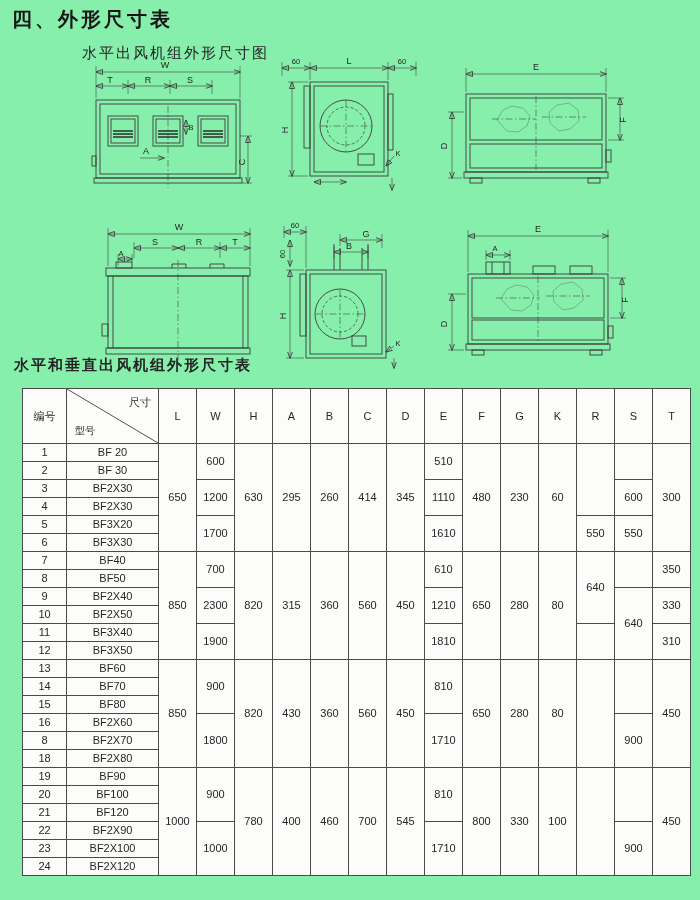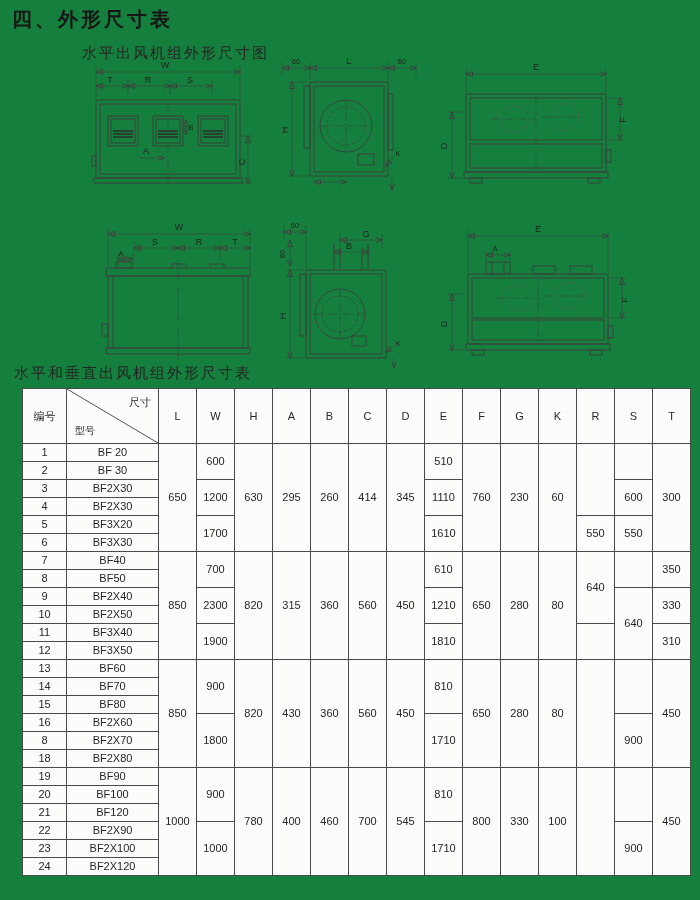--- a/index.html
+++ b/index.html
@@ -1,22 +1,22 @@
 <!DOCTYPE html>
 <html><head>
 <meta charset="utf-8">
 <style>
   html,body { margin:0; padding:0; background:#ffffff; }
-  .page { position:relative; width:700px; height:900px; background:#15803d; overflow:hidden;
+  .page { position:relative; width:700px; height:900px; background:#86efac; overflow:hidden;
           font-family:"Liberation Sans","DejaVu Sans",sans-serif; color:#222; }
   .title { position:absolute; left:12px; top:6px; font-size:20px; font-weight:700; letter-spacing:3px; color:#161616; }
   .sub   { position:absolute; font-size:15px; letter-spacing:2px; color:#242424; }
   .sub1  { left:82px;  top:36px;margin-top:8px; }
   .sub2  { left:76px;  top:196px; }
-  .tbl-title { position:absolute; left:14px; top:364px; font-size:15px; letter-spacing:2px; color:#242424; }
+  .tbl-title { position:absolute; left:14px; top:356px; font-size:15px; letter-spacing:2px; color:#242424;font-weight:bold; }
 
   svg.draw { position:absolute; overflow:visible; }
   svg.draw line, svg.draw rect, svg.draw path, svg.draw circle, svg.draw polyline
         { stroke:#3d3d3d; fill:none; stroke-width:0.9; }
   svg.draw .dim   { stroke-width:0.6; }
   svg.draw .ext   { stroke-width:0.55; }
   svg.draw .cl    { stroke-width:0.55; stroke-dasharray:7 2.5 1.5 2.5; }
   svg.draw .dash  { stroke-dasharray:3.2 2; stroke-width:0.7; }
   svg.draw .stripe{ stroke-width:1.5; stroke:#2d2d2d; }
   svg.draw .mesh  { stroke:#555; stroke-width:0.4; }
@@ -370,21 +370,21 @@
           <td>1</td>
           <td>BF 20</td>
           <td rowspan="6">650</td>
           <td rowspan="2">600</td>
           <td rowspan="6">630</td>
           <td rowspan="6">295</td>
           <td rowspan="6">260</td>
           <td rowspan="6">414</td>
           <td rowspan="6">345</td>
           <td rowspan="2">510</td>
-          <td rowspan="6">760</td>
+          <td rowspan="6">480</td>
           <td rowspan="6">230</td>
           <td rowspan="6">60</td>
           <td rowspan="4"></td>
           <td rowspan="2"></td>
           <td rowspan="6">300</td>
         </tr>
         <tr>
           <td>2</td>
           <td>BF 30</td>
         </tr>

